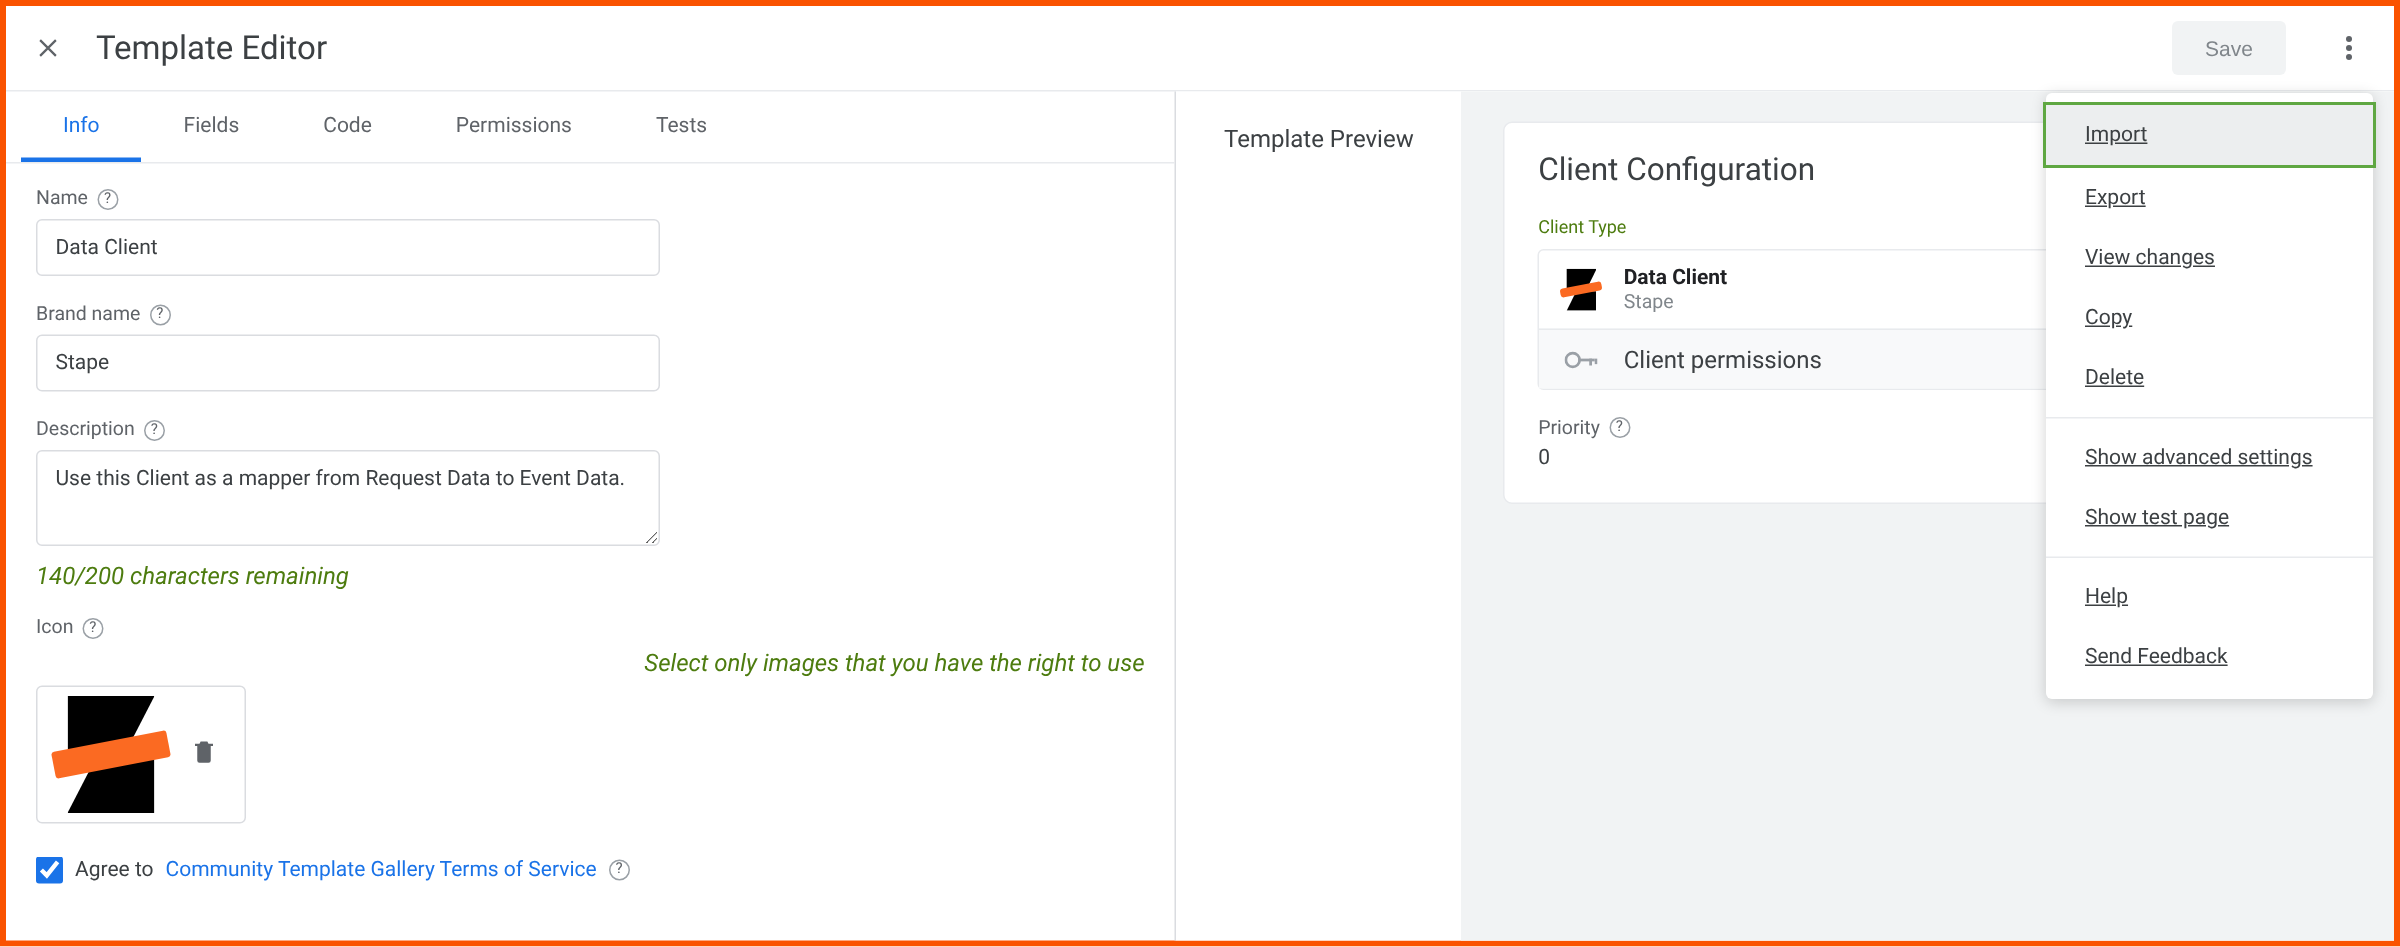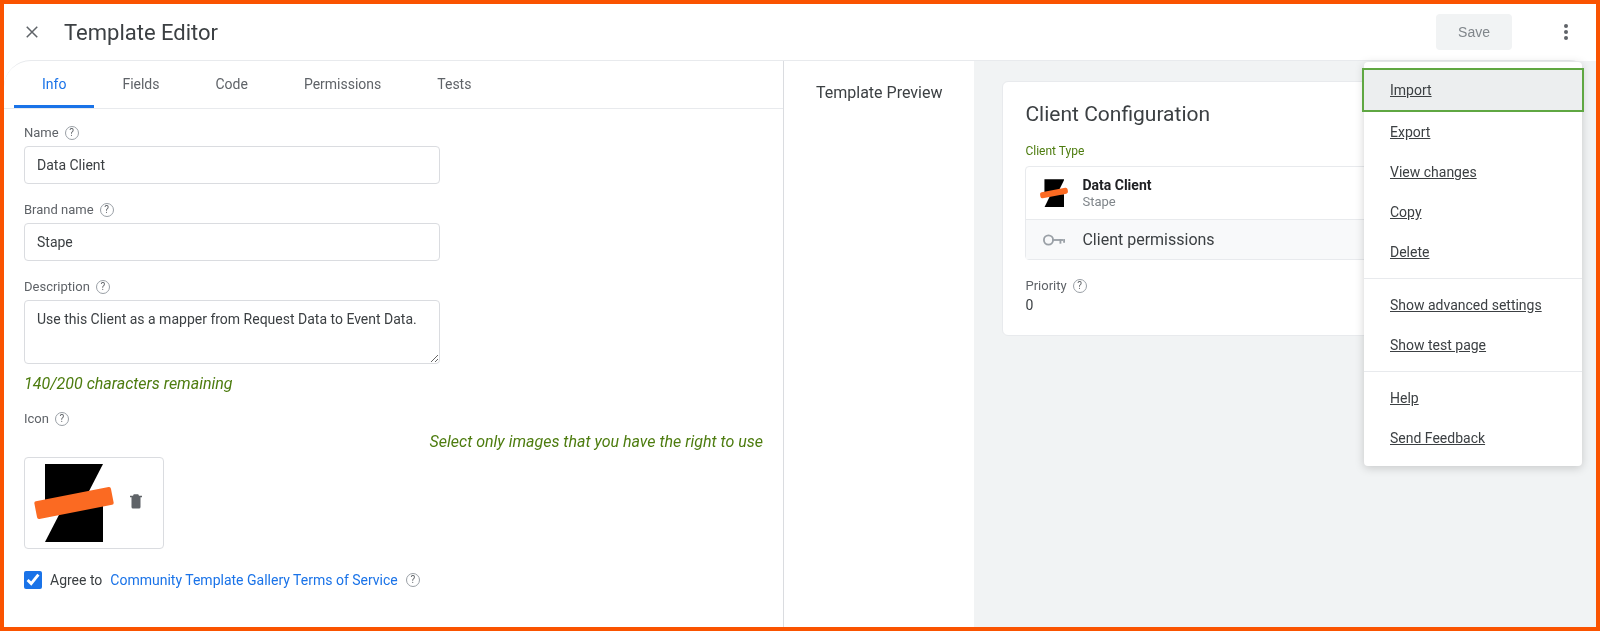--- a/index.html
+++ b/index.html
@@ -3,24 +3,24 @@
 <meta charset="utf-8">
 <style>
   * { box-sizing: border-box; margin: 0; padding: 0; }
   html, body { width: 1600px; height: 631px; overflow: hidden; font-family: Roboto, "Helvetica Neue", Arial, sans-serif; color: #3c4043; background: #fff; }
   .frame { position: relative; width: 1600px; height: 631px; border: 4px solid #fa5300; }
 
   .header { display: flex; align-items: center; height: 56px; padding: 0 14px; gap: 18px; }
   .close-btn { width: 28px; height: 28px; display: flex; align-items: center; justify-content: center; color: #5f6368; cursor: pointer; }
   .header-title { font-size: 22px; color: #3c4043; font-weight: 400; }
   .header-spacer { flex: 1; }
-  .save-btn { background: #f1f3f4; border: none; color: #80868b; padding: 10px 22px; font-size: 14px; border-radius: 4px; margin-right: 20px; cursor: pointer; }
+  .save-btn { background: #f1f3f4; border: none; color: #80868b; padding: 10px 22px; font-size: 14px; border-radius: 4px; margin-right: 8px; cursor: pointer; }
   .kebab { width: 32px; height: 32px; display: flex; align-items: center; justify-content: center; cursor: pointer; color: #5f6368; }
 
-  .body { display: flex; height: calc(100% - 56px); border-top: 1px solid #e8eaed; border-radius: 27px; }
+  .body { display: flex; height: calc(100% - 56px); border-top: 1px solid #e8eaed; }
 
   .left { width: 780px; border-right: 1px solid #dadce0; display: flex; flex-direction: column; }
   .tabs { display: flex; border-bottom: 1px solid #e8eaed; padding: 0 10px; }
   .tab { padding: 15px 28px 13px; font-size: 14px; color: #5f6368; cursor: pointer; border-bottom: 3px solid transparent; }
   .tab.active { color: #1a73e8; border-bottom-color: #1a73e8; }
   .left-content { padding: 16px 20px 8px 20px; overflow: auto; }
 
   .form-label { display: flex; align-items: center; gap: 6px; font-size: 13px; color: #5f6368; margin-bottom: 6px; }
   .help-ico { display: inline-flex; align-items: center; justify-content: center; width: 14px; height: 14px; border: 1px solid #9aa0a6; color: #5f6368; border-radius: 50%; font-size: 10px; line-height: 1; }
   input[type="text"], textarea { width: 416px; border: 1px solid #dadce0; border-radius: 4px; padding: 10px 12px; font-size: 14px; color: #3c4043; font-family: inherit; background: #fff; }
@@ -48,21 +48,21 @@
   .preview-body { flex: 1; background: #f1f3f4; padding: 20px 28px; }
   .card { background: #fff; border-radius: 6px; border: 1px solid #e8eaed; padding: 20px 22px 22px; }
   .card-title { font-size: 21px; color: #3c4043; margin-bottom: 18px; }
   .ct-label { font-size: 12px; color: #4d7c0f; margin-bottom: 8px; }
   .ct-box { border: 1px solid #e8eaed; border-radius: 4px; }
   .ct-row { display: flex; align-items: center; gap: 14px; padding: 10px 14px; }
   .ct-row.perm { border-top: 1px solid #e8eaed; background: #f8f9fa; }
   .ct-name { font-size: 14px; font-weight: 700; color: #202124; line-height: 1.2; }
   .ct-sub { font-size: 13px; color: #80868b; line-height: 1.2; }
   .key-icon { color: #9aa0a6; width: 28px; display: flex; justify-content: center; }
-  .prio-row { display: flex; align-items: center; gap: 6px; font-size: 13px; color: #5f6368; margin-top: 18px; }
+  .prio-row { display: flex; align-items: flex-start; gap: 6px; font-size: 13px; color: #5f6368; margin-top: 18px; }
   .prio-val { font-size: 14px; color: #3c4043; margin-top: 4px; }
 
   .menu { position: absolute; top: 58px; right: 14px; width: 218px; background: #fff; border-radius: 4px; box-shadow: 0 2px 10px rgba(0,0,0,.18); padding: 8px 0; z-index: 50; }
   .menu-item { padding: 12px 26px; font-size: 14px; color: #3c4043; cursor: pointer; text-decoration: underline; }
   .menu-item.hl { background: #eceeef; border: 2px solid #5fa742; margin: -2px 0 0 -2px; width: calc(100% + 4px); }
   .menu-div { height: 1px; background: #e8eaed; margin: 6px 0; }
 </style>
 </head>
 <body>
 

